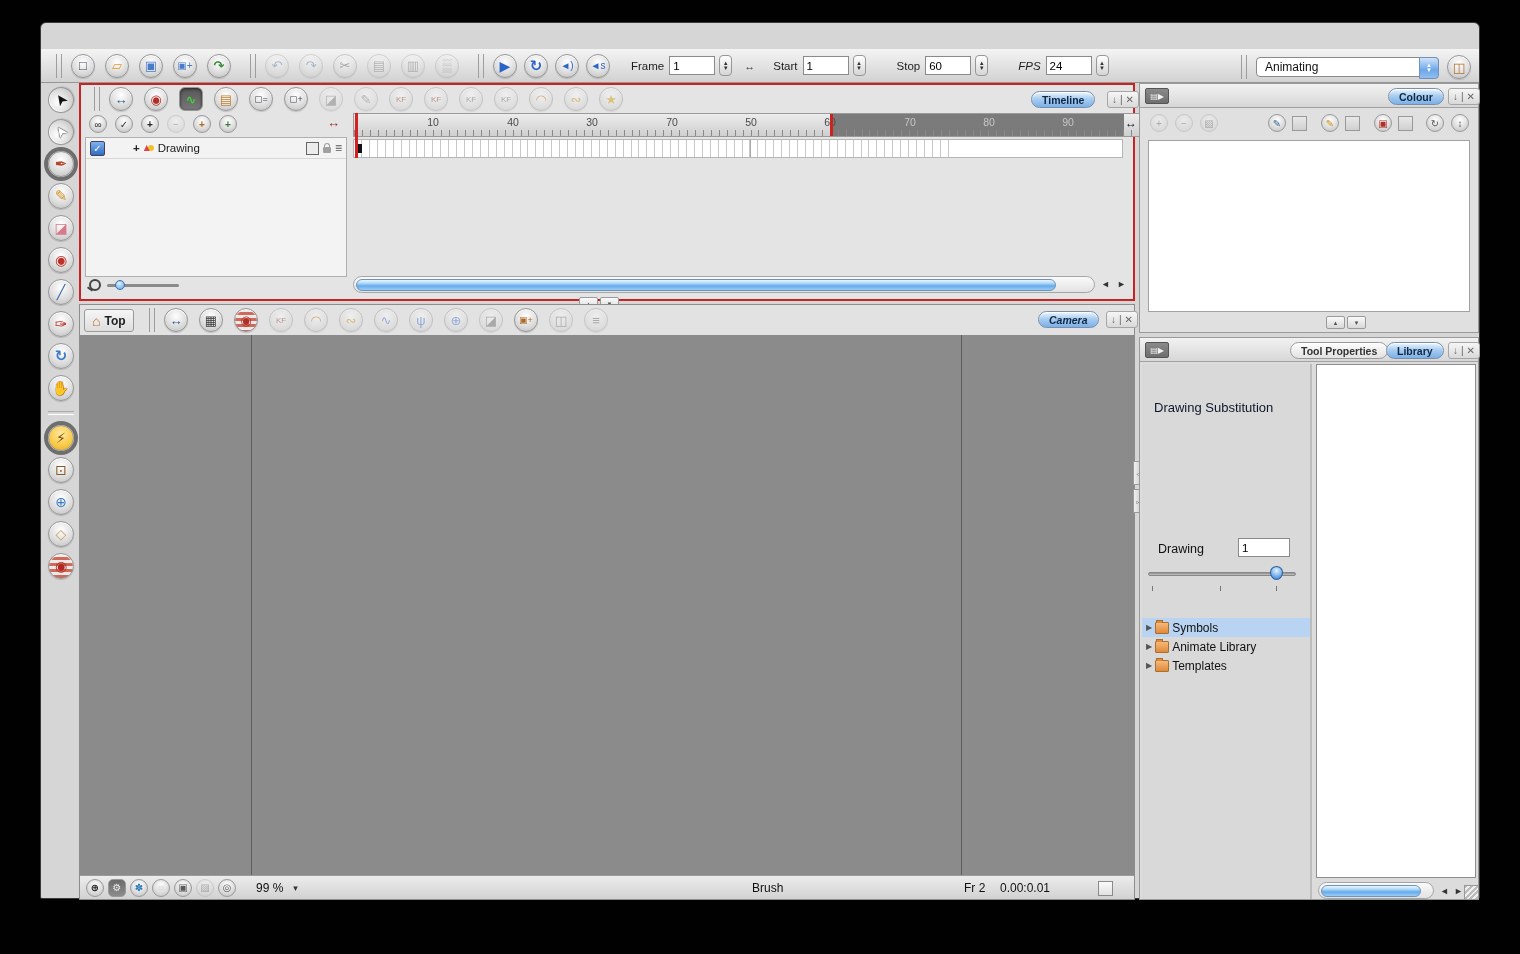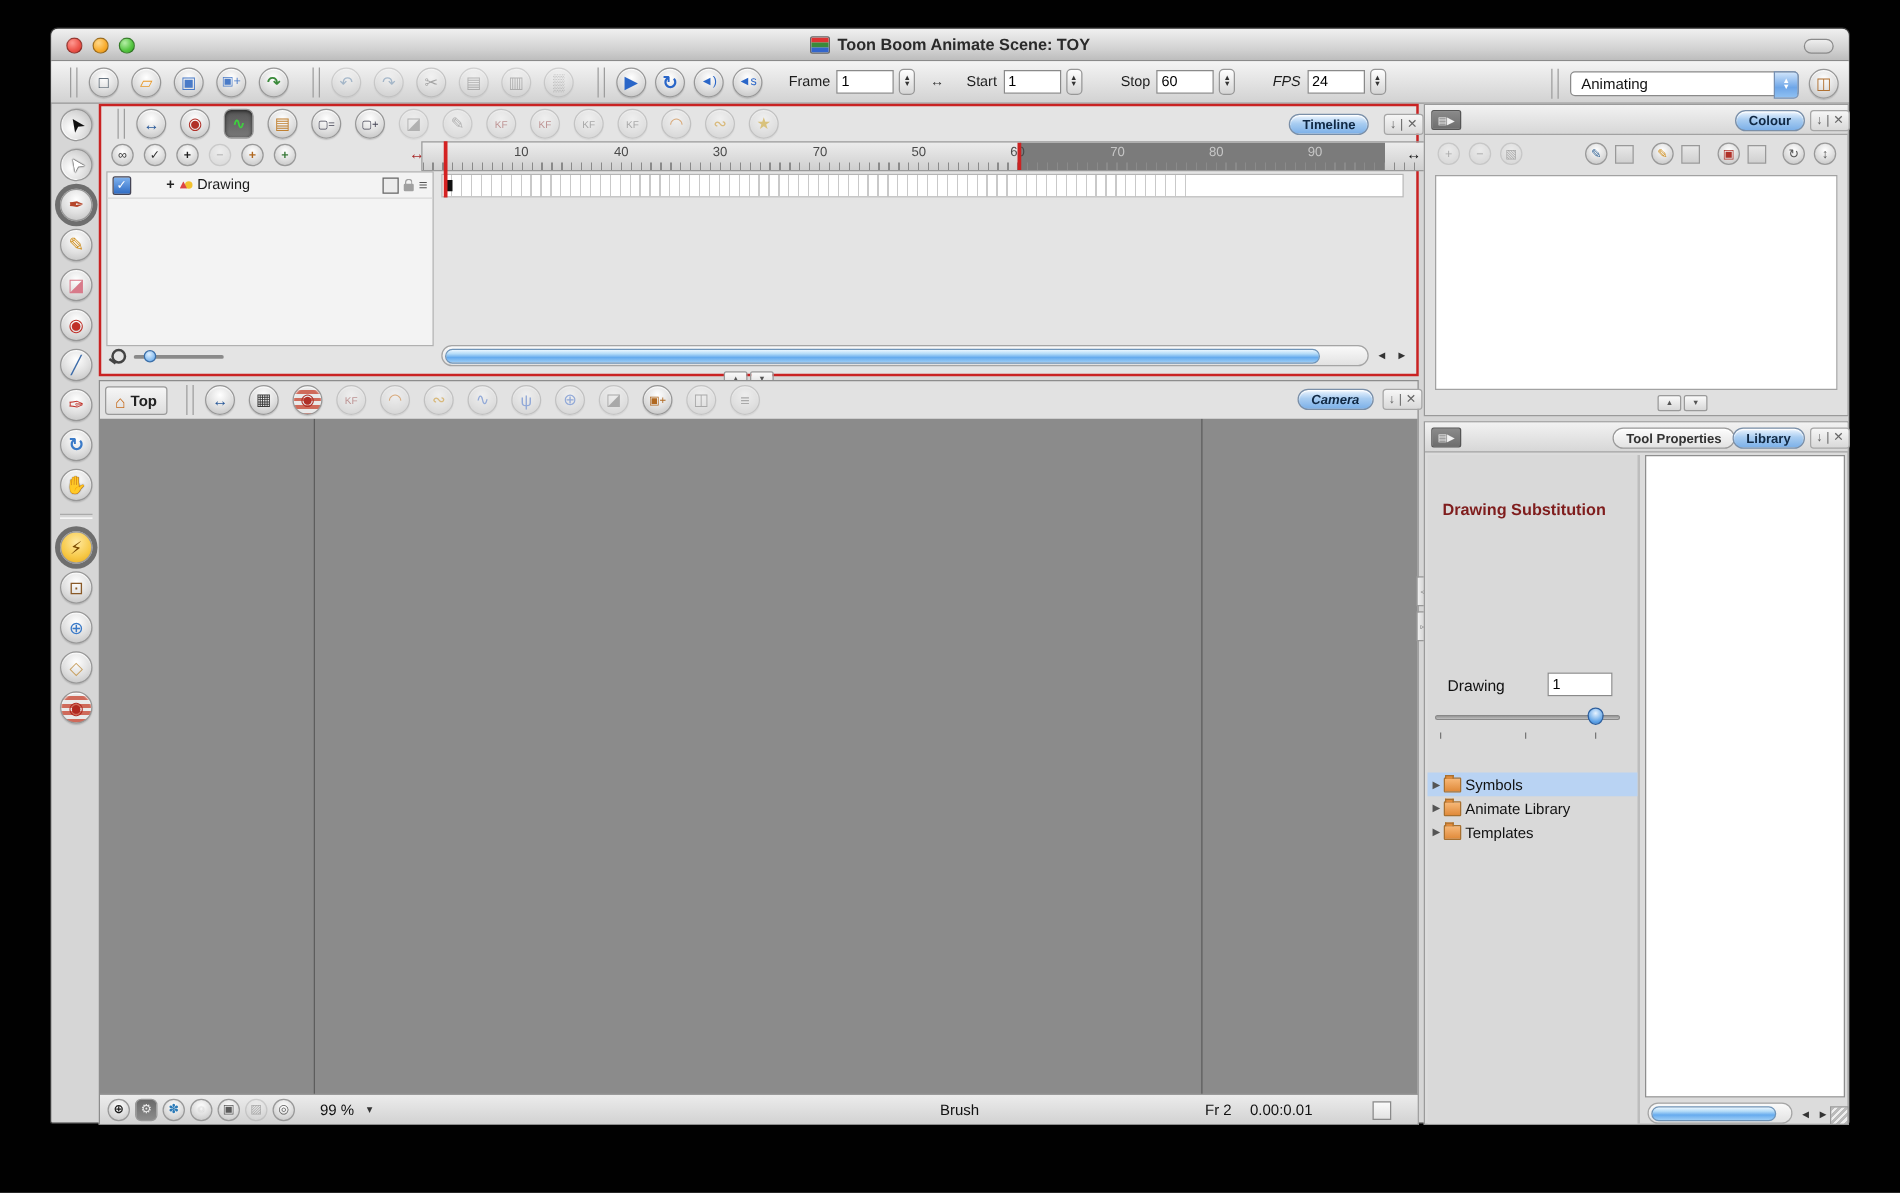--- a/index.html
+++ b/index.html
@@ -53,21 +53,21 @@
   .phead{position:absolute;left:0;top:0;width:100%;height:24px;background:linear-gradient(#f2f2f2,#d7d7d7);
          border-bottom:1px solid #a2a2a2;box-sizing:border-box;}
   .updownpair{display:flex;gap:2px;}
   .udbtn{width:17px;height:11px;border:1px solid #9a9a9a;border-radius:2px;background:linear-gradient(#fafafa,#d8d8d8);
          font-size:6px;color:#555;display:inline-flex;align-items:center;justify-content:center;}
   
   .timeline{position:absolute;left:38px;top:60px;width:1056px;height:218px;border:2px solid #c92222;background:#e4e4e4;box-sizing:border-box;}
   .tl-icons .cbtn{margin-right:11px;}
   .sbtn{width:18px;height:18px;border-radius:50%;background:radial-gradient(circle at 50% 32%,#fff,#ddd 55%,#bfbfbf);
         border:1px solid #999;box-sizing:border-box;display:inline-flex;align-items:center;justify-content:center;font-size:10px;color:#444;}
-  .ruler{position:absolute;left:256px;top:28px;width:813px;height:24px;background:linear-gradient(#ececec,#cfcfcf);
+  .ruler{position:absolute;left:272px;top:28px;width:813px;height:24px;background:linear-gradient(#ececec,#cfcfcf);
          border:1px solid #9a9a9a;box-sizing:border-box;overflow:hidden;}
   .ruler .dark{position:absolute;left:478px;top:0;width:292px;height:100%;background:#7b7b7b;}
   .ruler .ticks{position:absolute;left:0;bottom:0;width:100%;height:6px;
          background:repeating-linear-gradient(90deg,#8a8a8a 0 1px,transparent 1px 7.93px);}
   .rnum{position:absolute;top:2px;width:24px;text-align:center;font-size:10.5px;color:#4a4a4a;}
   .cells{position:absolute;left:272px;top:54px;width:770px;height:19px;background:#fff;border:1px solid #b5b5b5;box-sizing:border-box;}
   .cells .grid{position:absolute;left:0;top:0;width:600px;height:100%;
         background:repeating-linear-gradient(90deg,transparent 0 6.93px,#c9c9c9 6.93px 7.93px),
                    repeating-linear-gradient(90deg,transparent 0 38.65px,#a9a9a9 38.65px 39.65px);}
   .layerlist{position:absolute;left:4px;top:52px;width:262px;height:140px;background:#f3f3f3;border:1px solid #b0b0b0;box-sizing:border-box;}
@@ -104,34 +104,20 @@
         background:radial-gradient(circle at 50% 30%,#e6f3ff,#5aa0e6 70%,#3f7fc8);border:1px solid #2d5f9e;box-sizing:border-box;}
   .tick{position:absolute;width:1px;height:5px;background:#777;}
   .grip{width:13px;height:13px;background:repeating-linear-gradient(135deg,#bbb 0 2px,#eee 2px 4px);border:1px solid #999;}
 </style>
 </head>
 <body>
 
 <div class="screen">
   <div class="window">
 
-    <div class="titlebar">
-      <span class="light" style="left:12px;background:radial-gradient(circle at 35% 30%,#ff9a92,#ec5248 60%,#c83c32);"></span>
-      <span class="light" style="left:33px;background:radial-gradient(circle at 35% 30%,#ffd88a,#f8ab2b 60%,#d88c1a);"></span>
-      <span class="light" style="left:54px;background:radial-gradient(circle at 35% 30%,#b6efa8,#52c43e 60%,#3aa22a);"></span>
-      <span class="title-wrap">
-        <span class="appicon">
-            <i style="background:#d33;"></i>
-            <i style="background:#3a8a3a;"></i>
-            <i style="background:#36c;"></i>
-          </span>
-        <span>Toon Boom Animate Scene: TOY</span>
-      </span>
-      <span class="tb-pill"></span>
-    </div>
 
     <div class="toolbar">
       <span class="sep"></span>
       <span class="row g12">
 
       <span class="cbtn" style="color:#3a4a5a;font-weight:bold">□</span>
           <span class="cbtn" style="color:#e89a2a;font-weight:bold">▱</span>
           <span class="cbtn" style="color:#4a7bc8">▣</span>
           <span class="cbtn" style="color:#4a7bc8;font-size:10px">▣+</span>
           <span class="cbtn" style="color:#3a8a3a;font-weight:bold">↷</span>
@@ -416,21 +402,21 @@
         <span class="ptab wtab abs" style="left:150px;top:4px;">Tool Properties</span>
         <span class="ptab abs" style="left:246px;top:4px;">Library</span>
         <span class="pwidg abs" style="left:308px;top:4px;">
             <span>↓</span>
             <span>|</span>
             <span>✕</span>
           </span>
       </div>
 
       <div class="abs" style="left:2px;top:26px;width:170px;height:535px;background:#d9d9d9;border-right:2px solid #bdbdbd;box-sizing:border-box;">
-        <span class="abs" style="left:12px;top:36px;font-size:13px;font-weight:700;color:#7f1d1d;">Drawing Substitution</span>
+        <span class="abs" style="left:12px;top:36px;font-size:13px;font-weight:400;color:#0f172a;">Drawing Substitution</span>
         <span class="abs" style="left:16px;top:178px;font-size:12.5px;color:#111;">Drawing</span>
         <input class="tin abs" style="left: 96px; top: 174px; width: 44px;" value="1">
         <span class="slider-track" style="left:6px;top:208px;width:148px;"></span>
         <span class="slider-thumb" style="left:128px;top:202px;"></span>
         <span class="tick" style="left:10px;top:222px;"></span>
         <span class="tick" style="left:78px;top:222px;"></span>
         <span class="tick" style="left:134px;top:222px;"></span>
         <div class="abs" style="left:0;top:254px;width:168px;">
 
         <div class="treerow" style="background:#b9d3f3">

